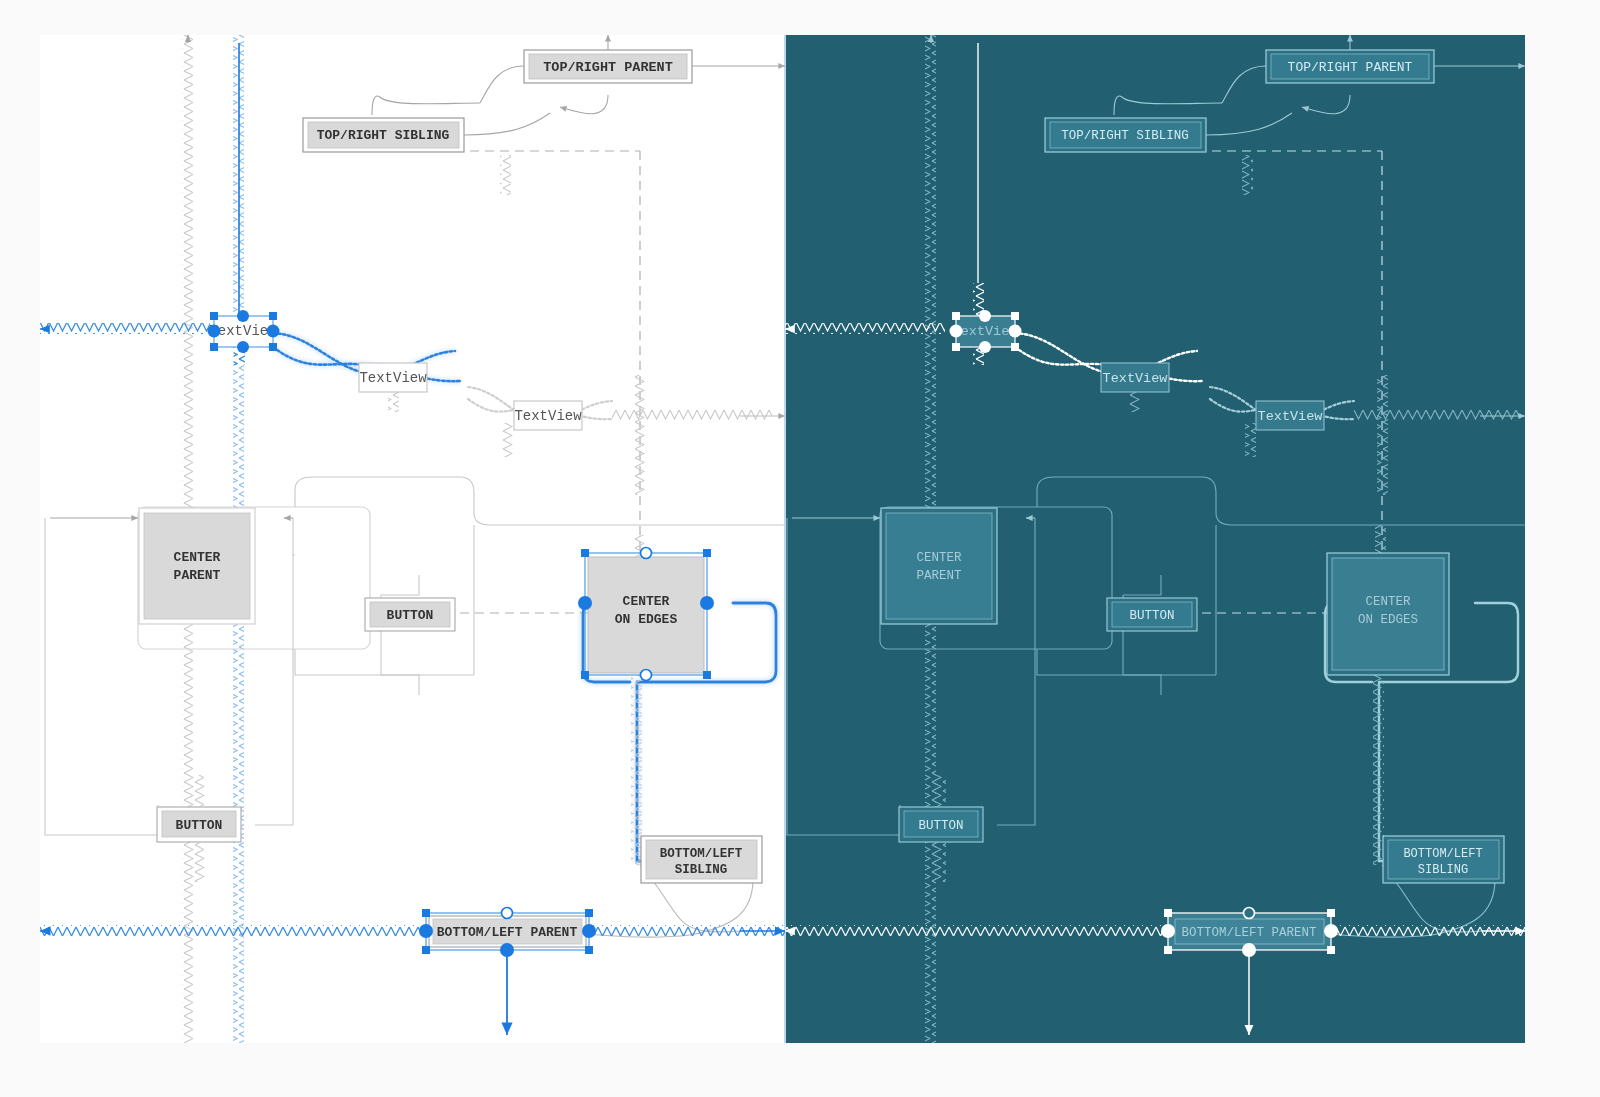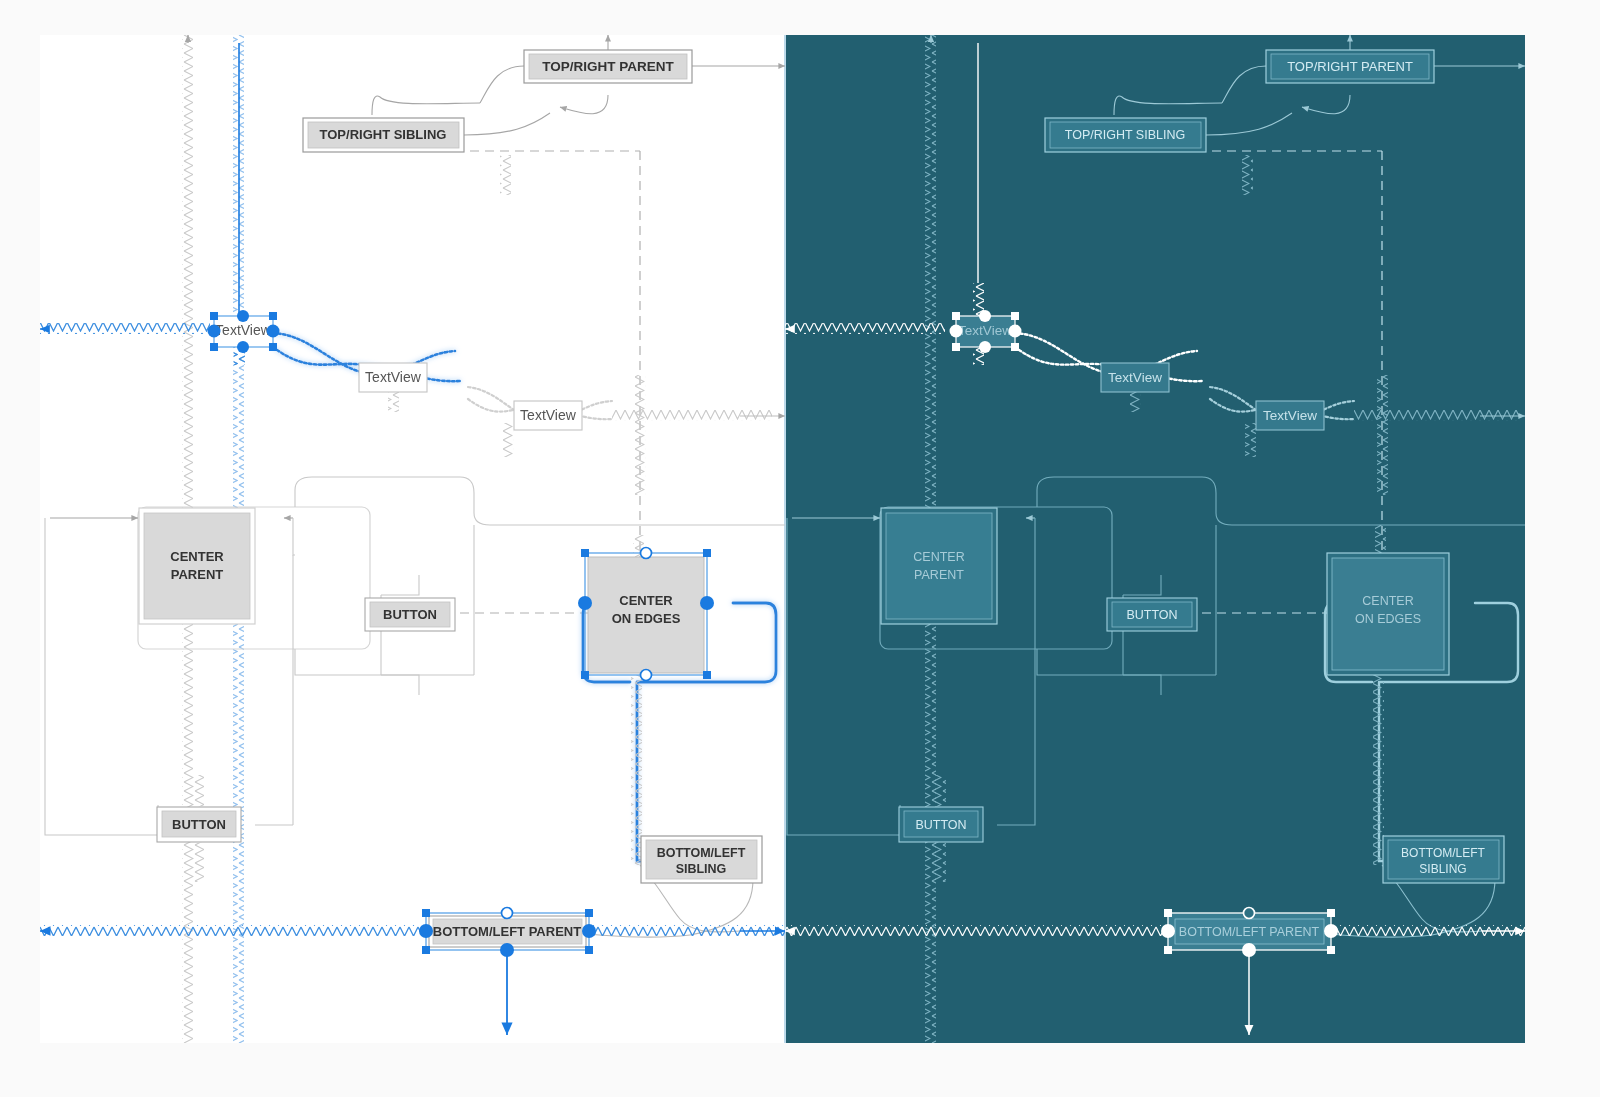--- a/index.html
+++ b/index.html
@@ -2,21 +2,21 @@
 <html><head>
 <meta charset="utf-8">
 <style>
   html,body{margin:0;padding:0;}
   body{
     width:1600px;height:1097px;
     background:#fafafa;
     font-family:"Liberation Sans", sans-serif;
     overflow:hidden;
   }
-  #root{position:relative;width:1556px;height:1097px;}
+  #root{position:relative;width:1556px;height:1097px;font-family:Liberation Mono, monospace;}
   #canvas{
     position:absolute;left:40px;top:35px;width:1485px;height:1008px;
     overflow:hidden;
   }
   .pane{position:absolute;top:0;height:1008px;}
   .pane-light{left:0;width:745px;background:#ffffff;}
   .pane-dark{left:745px;width:740px;background:#225f70;}
   svg.layer{position:absolute;left:0;top:0;width:1485px;height:1008px;overflow:visible;}
   .seamline{position:absolute;left:744px;top:0;width:2px;height:1008px;background:#bcd9ea;}
 </style>

